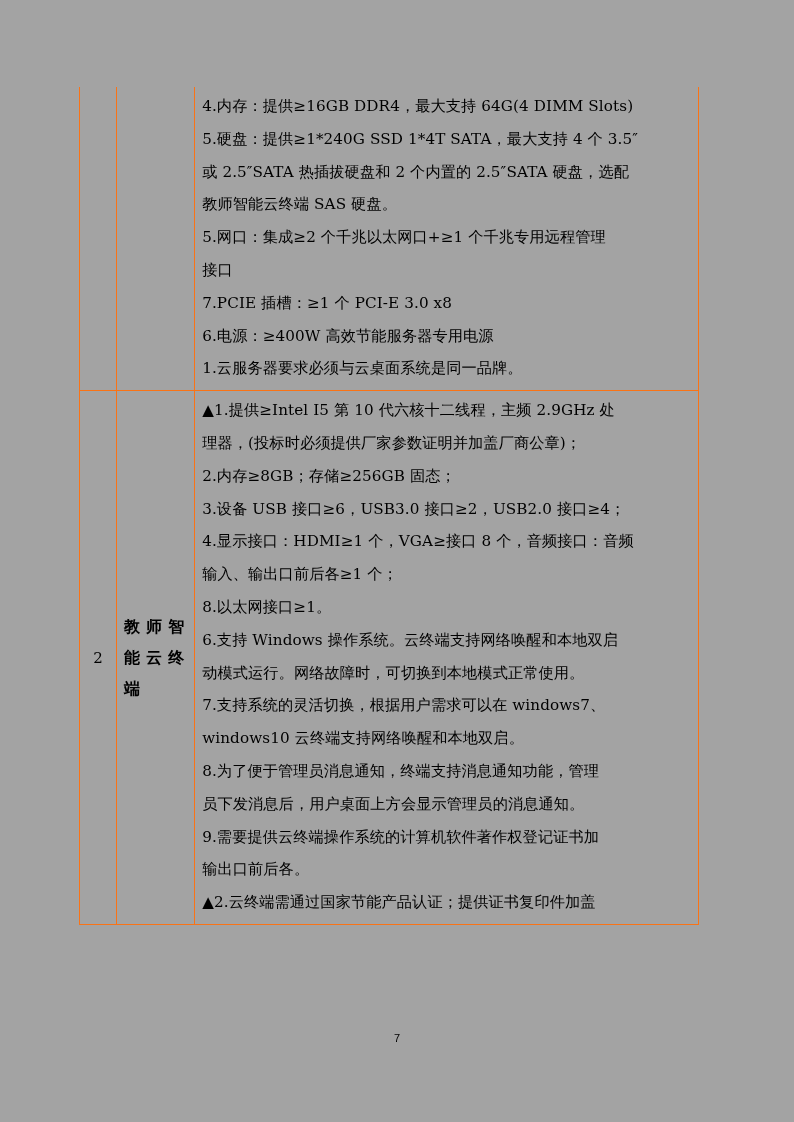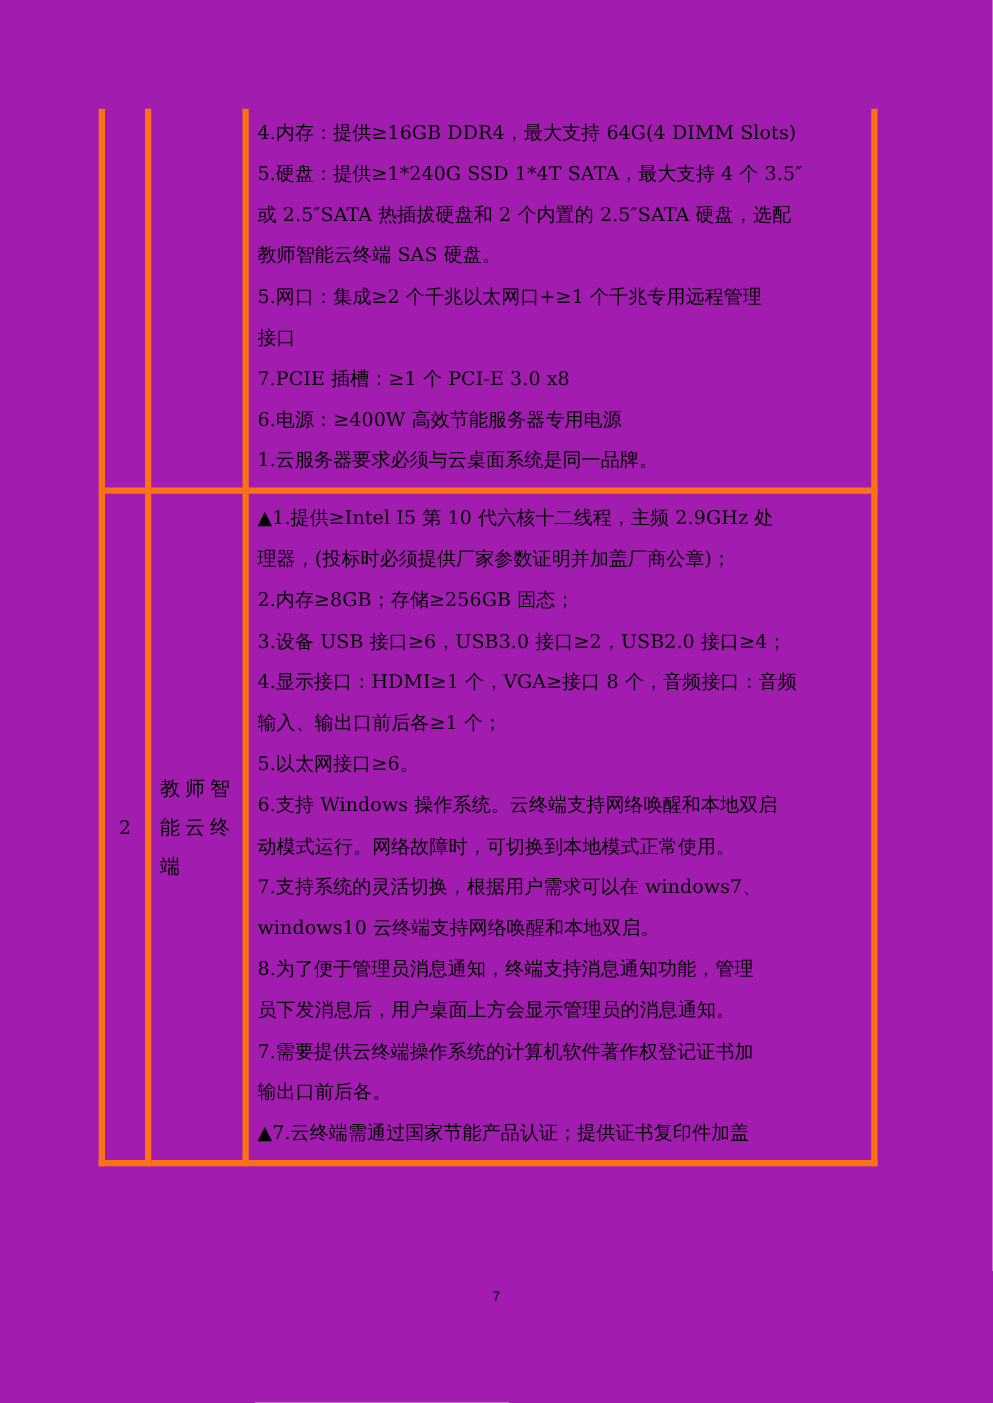--- a/index.html
+++ b/index.html
@@ -1,29 +1,29 @@
 <!DOCTYPE html>
 <html><head>
   <meta charset="utf-8">
   <style>
     html, body { margin: 0; padding: 0; background: #ffffff; }
     body { width: 794px; height: 1122px; position: relative; overflow: hidden;
            font-family: "DejaVu Serif", "Liberation Serif", serif; color: #000; }
-    .page { position: absolute; left: 0; top: 0; width: 794px; height: 1122px; background: #a21caf; }
+    .page { position: absolute; left: 0; top: 0; width: 794px; height: 1122px; background: #a3a3a3; }
     .spec-table { position: absolute; left: 79px; top: 87px; width: 620px;
                   border-collapse: collapse; table-layout: fixed; }
-    .spec-table td { border: 5px solid #f97316; vertical-align: top; padding: 0; }
+    .spec-table td { border: 1px solid #f97316; vertical-align: top; padding: 0; }
     .spec-table tr.row-cont td { border-top: none; }
     .col-no { width: 37px; }
     .col-name { width: 78px; }
     .col-spec { width: 503px; }
     .cell-no, .cell-name { vertical-align: middle !important; }
     .no-text { display: block; text-align: center; font-size: 15px; }
     .name-text { display: block; font-size: 16px; line-height: 31px; padding: 0 6px 0 7px;
-                 letter-spacing: 4px; text-align: justify; }
+                 letter-spacing: 4px; text-align: justify; font-weight: bold; }
     .spec-list { padding: 3px 6px 5px 7px; }
     .spec-line { font-size: 15.2px; line-height: 32.8px; white-space: nowrap; letter-spacing: 0.1px; }
     .page-number { position: absolute; left: 0; width: 794px; top: 1032px; text-align: center;
                    font-size: 11px; font-family: "Liberation Sans", sans-serif; }
   </style>
 </head>
 <body>
 
 <div class="page">
   <table class="spec-table">
@@ -62,30 +62,30 @@
         <span class="name-text">教师智能云终端</span>
       </td>
       <td>
         <div class="spec-list">
           <div class="spec-line">▲1.提供≥Intel I5 第 10 代六核十二线程，主频 2.9GHz 处</div>
           <div class="spec-line">理器，(投标时必须提供厂家参数证明并加盖厂商公章)；</div>
           <div class="spec-line">2.内存≥8GB；存储≥256GB 固态；</div>
           <div class="spec-line">3.设备 USB 接口≥6，USB3.0 接口≥2，USB2.0 接口≥4；</div>
           <div class="spec-line">4.显示接口：HDMI≥1 个，VGA≥接口 8 个，音频接口：音频</div>
           <div class="spec-line">输入、输出口前后各≥1 个；</div>
-          <div class="spec-line">5.以太网接口≥6。</div>
+          <div class="spec-line">8.以太网接口≥1。</div>
           <div class="spec-line">6.支持 Windows 操作系统。云终端支持网络唤醒和本地双启</div>
           <div class="spec-line">动模式运行。网络故障时，可切换到本地模式正常使用。</div>
           <div class="spec-line">7.支持系统的灵活切换，根据用户需求可以在 windows7、</div>
           <div class="spec-line">windows10 云终端支持网络唤醒和本地双启。</div>
           <div class="spec-line">8.为了便于管理员消息通知，终端支持消息通知功能，管理</div>
           <div class="spec-line">员下发消息后，用户桌面上方会显示管理员的消息通知。</div>
-          <div class="spec-line">7.需要提供云终端操作系统的计算机软件著作权登记证书加</div>
+          <div class="spec-line">9.需要提供云终端操作系统的计算机软件著作权登记证书加</div>
           <div class="spec-line">输出口前后各。</div>
-          <div class="spec-line">▲7.云终端需通过国家节能产品认证；提供证书复印件加盖</div>
+          <div class="spec-line">▲2.云终端需通过国家节能产品认证；提供证书复印件加盖</div>
         </div>
       </td>
     </tr>
   </tbody>
     </table>
 
   <div class="page-number">7</div>
 </div>
 
 </body></html>

